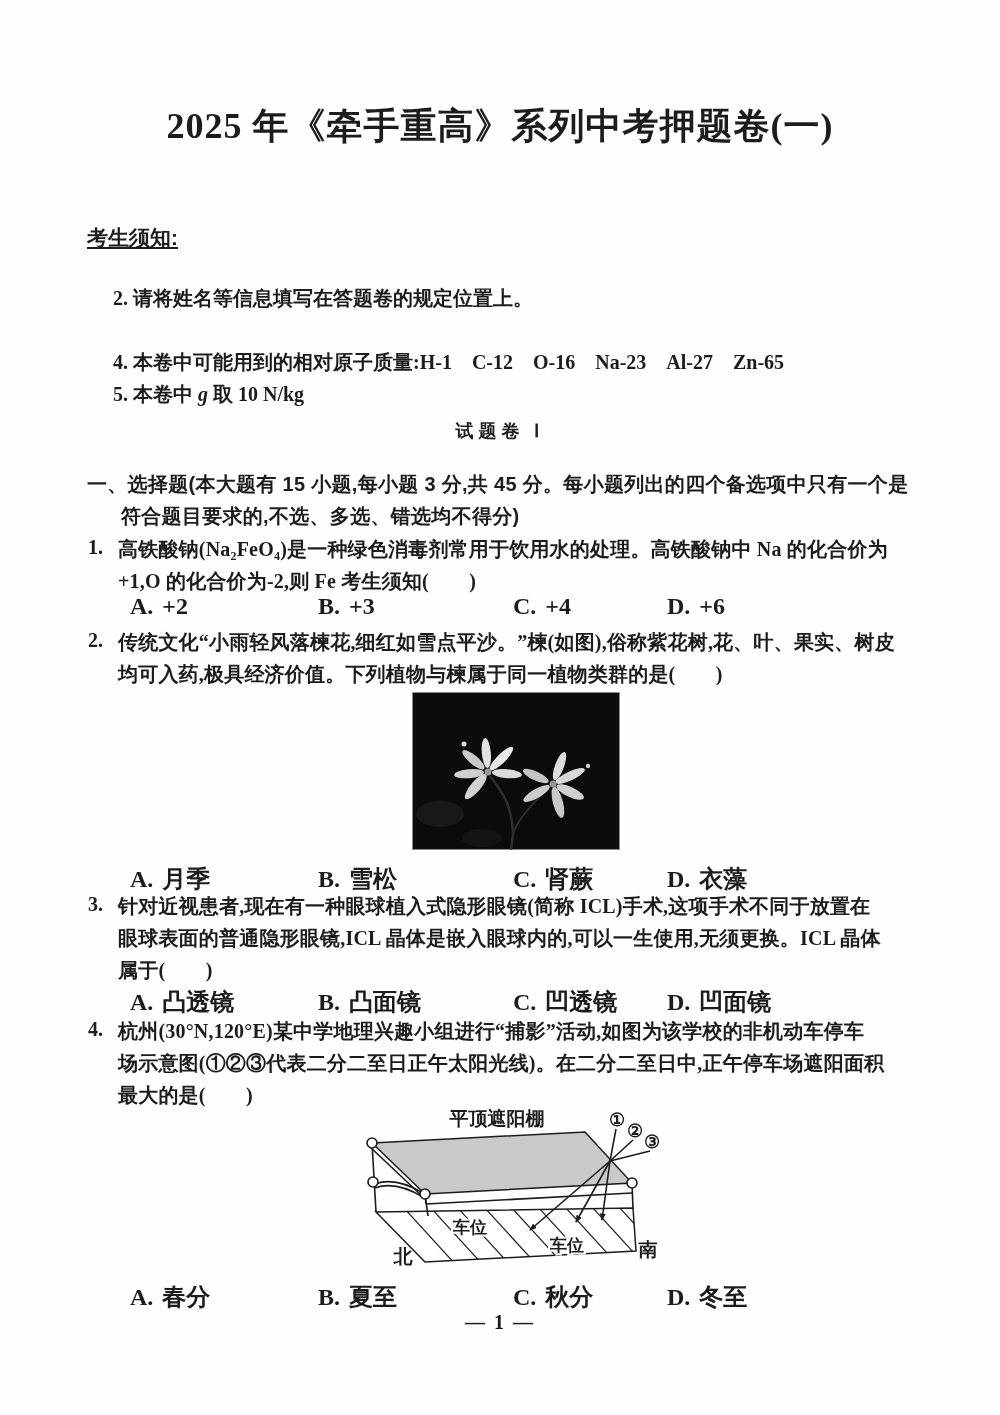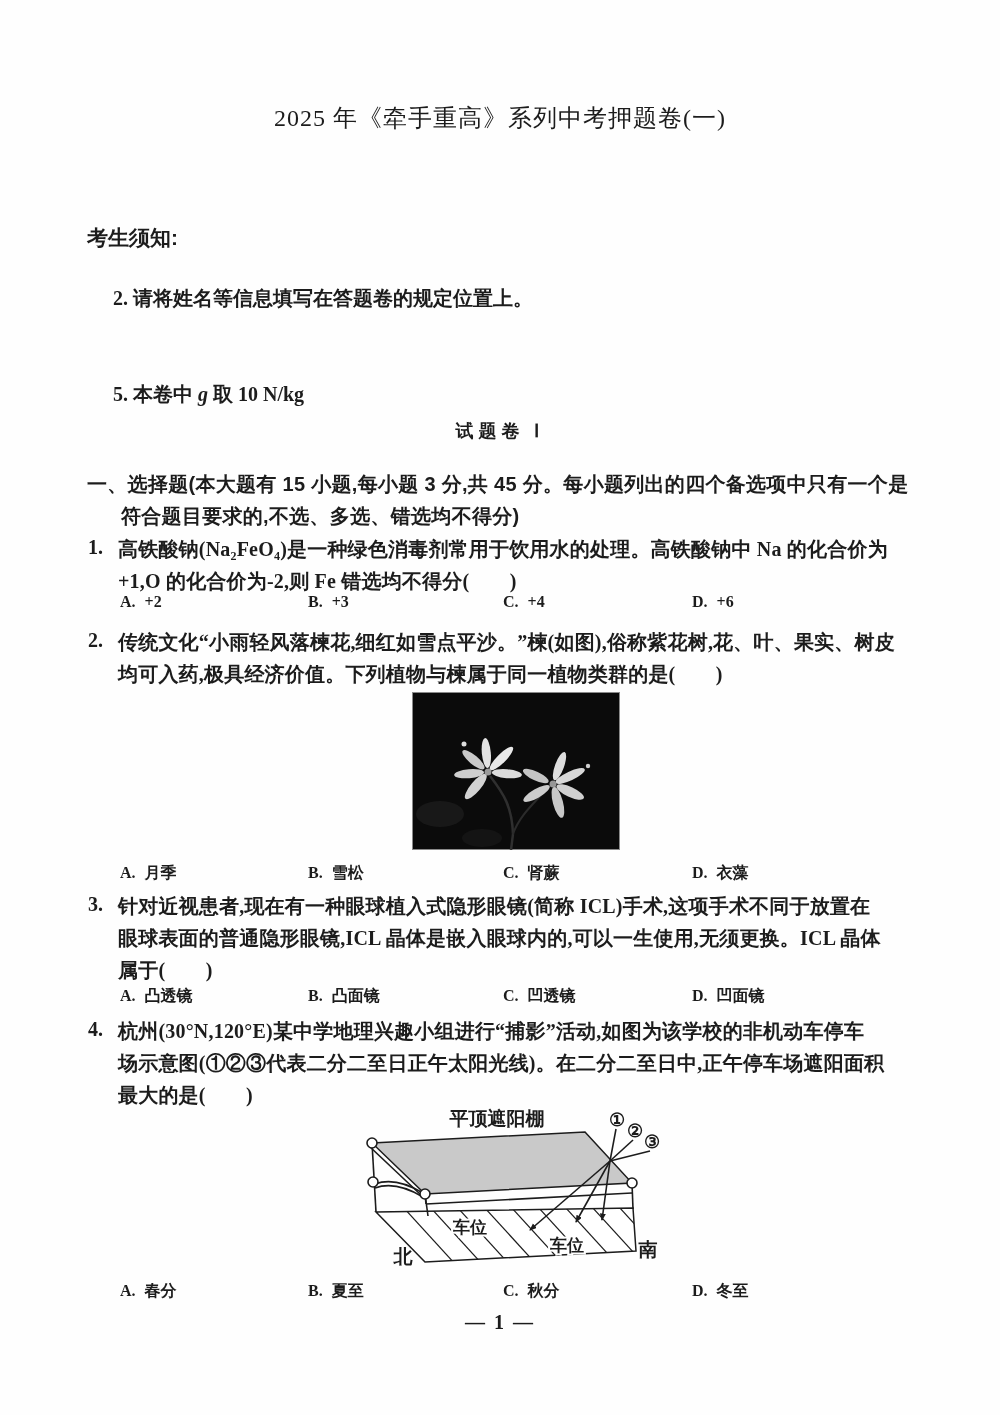--- a/index.html
+++ b/index.html
@@ -1,62 +1,63 @@
 <!DOCTYPE html>
 <html><head>
 <meta charset="utf-8">
 <style>
   html,body{margin:0;padding:0;background:#ffffff;}
   .page{
     position:relative;width:1000px;height:1415px;background:#fefefe;
     font-family:"Liberation Serif",serif;color:#1c1c1c;overflow:hidden;
   }
   .title{position:absolute;top:102px;left:0;width:1000px;text-align:center;
-    font-size:24px;font-weight:400;letter-spacing:1px;white-space:nowrap;}
+    font-size:36px;font-weight:700;letter-spacing:1px;white-space:nowrap;}
   .subtitle{position:absolute;top:156px;left:0;width:1000px;text-align:center;
     font-size:43px;font-weight:700;white-space:nowrap;}
   .notice-heading{position:absolute;left:87px;top:224px;font-size:21px;font-weight:700;
-    font-family:"Liberation Sans",sans-serif;}
+    font-family:"Liberation Sans",sans-serif;text-decoration:underline;}
   .notice-item{position:absolute;left:113px;font-size:20px;font-weight:600;white-space:nowrap;}
   .italic-g{font-style:italic;}
   .part-heading{position:absolute;top:419px;left:0;width:1000px;text-align:center;
     font-size:18px;font-weight:700;letter-spacing:5px;}
   .sec{position:absolute;font-size:20px;font-weight:700;white-space:nowrap;
     font-family:"Liberation Sans",sans-serif;letter-spacing:0.3px;}
   .qnum{position:absolute;left:88px;font-size:20px;font-weight:600;}
   .qline{position:absolute;left:118px;font-size:20px;font-weight:600;white-space:nowrap;letter-spacing:0.2px;}
   .optrow{position:absolute;left:0;top:0;width:1000px;height:30px;}
-  .opt{position:absolute;font-size:16px;font-weight:600;white-space:nowrap;}
+  .opt{position:absolute;font-size:24px;font-weight:600;white-space:nowrap;margin-left:10px;}
   .opt .ol{margin-right:9px;}
-  .o-a{left:120px}.o-b{left:308px}.o-c{left:503px}.o-d{left:692px}
+  .o-a{left:120px}.o-b{left:308px}.o-c{left:503px}.o-d{left:657px}
   .photo{position:absolute;left:412px;top:692px;}
   .diagram{position:absolute;left:355px;top:1103px;}
   .diagram text{font-family:"Liberation Serif",serif;font-weight:600;fill:#1c1c1c;}
   .pagenum{position:absolute;top:1311px;left:0;width:1000px;text-align:center;
     font-size:20px;font-weight:600;letter-spacing:2px;}
 </style>
 </head>
 <body>
 
 <div class="page">
 
   <div class="title">2025 年《牵手重高》系列中考押题卷(一)</div>
 
   <div class="notice-heading">考生须知:</div>
   <div class="notice-item" style="top:285px">2. 请将姓名等信息填写在答题卷的规定位置上。</div>
+  <div class="notice-item" style="top:349px">4. 本卷中可能用到的相对原子质量:H-1　C-12　O-16　Na-23　Al-27　Zn-65</div>
   <div class="notice-item" style="top:381px"><span>5. 本卷中 </span><span class="italic-g">g</span><span> 取 10 N/kg</span></div>
 
   <div class="part-heading">试题卷 Ⅰ</div>
 
   <div class="sec" style="left:87px;top:471px">一、选择题(本大题有 15 小题,每小题 3 分,共 45 分。每小题列出的四个备选项中只有一个是</div>
   <div class="sec" style="left:121px;top:503px">符合题目要求的,不选、多选、错选均不得分)</div>
 
   <div class="qnum" style="top:536px">1.</div>
   <div class="qline" style="top:536px">高铁酸钠(Na₂FeO₄)是一种绿色消毒剂常用于饮用水的处理。高铁酸钠中 Na 的化合价为</div>
-  <div class="qline" style="top:568px">+1,O 的化合价为-2,则 Fe 错选均不得分(　　)</div>
+  <div class="qline" style="top:568px">+1,O 的化合价为-2,则 Fe 考生须知(　　)</div>
   <div class="optrow" style="top:593px">
     <span class="opt o-a"><span class="ol">A.</span><span>+2</span></span>
     <span class="opt o-b"><span class="ol">B.</span><span>+3</span></span>
     <span class="opt o-c"><span class="ol">C.</span><span>+4</span></span>
     <span class="opt o-d"><span class="ol">D.</span><span>+6</span></span>
   </div>
 
   <div class="qnum" style="top:629px">2.</div>
   <div class="qline" style="top:629px">传统文化“小雨轻风落楝花,细红如雪点平沙。”楝(如图),俗称紫花树,花、叶、果实、树皮</div>
   <div class="qline" style="top:661px">均可入药,极具经济价值。下列植物与楝属于同一植物类群的是(　　)</div>

